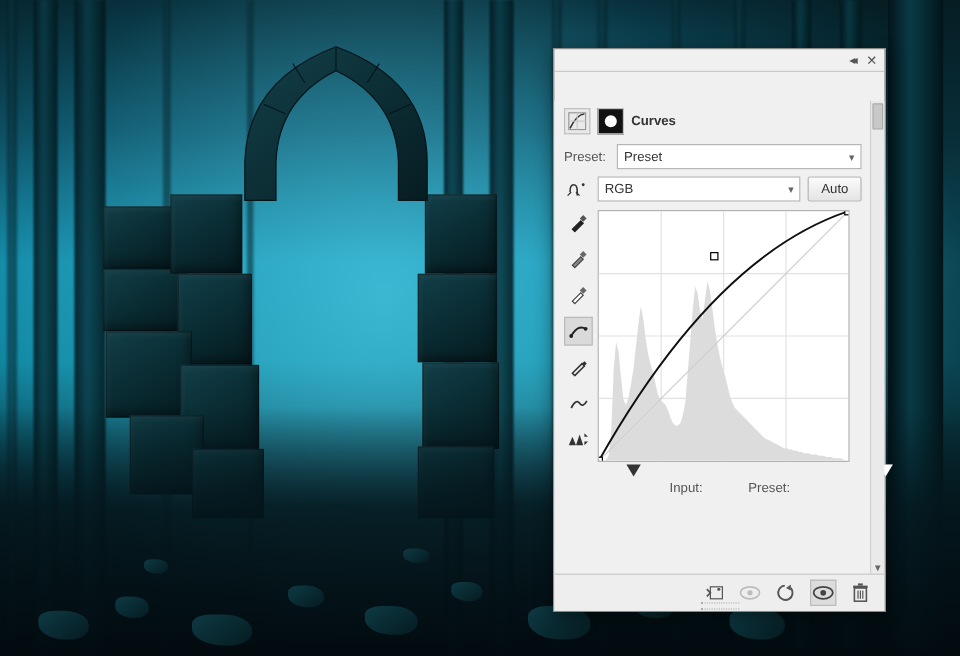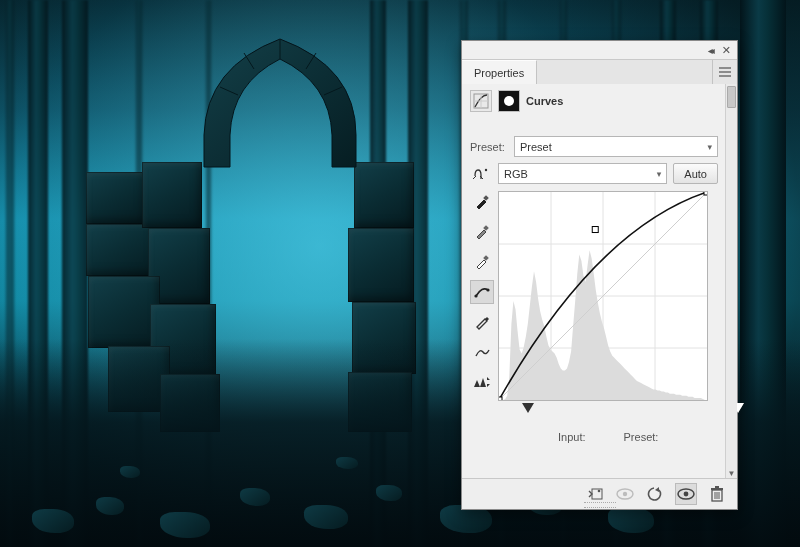--- a/index.html
+++ b/index.html
@@ -22,41 +22,41 @@
   .panel-top span{cursor:pointer;}
   .tabrow{display:flex;align-items:stretch;height:24px;background:#e5e5e5;border-bottom:1px solid #bcbcbc;}
   .tab{padding:0 12px;display:flex;align-items:center;background:#f4f4f4;border-right:1px solid #c3c3c3;border-top:1px solid #fdfdfd;font-size:11px;color:#333;}
   .tabrow .spacer{flex:1;}
   .tabmenu{width:24px;display:flex;align-items:center;justify-content:center;color:#666;border-left:1px solid #c3c3c3;cursor:pointer;}
   .panel-body{position:absolute;left:0;right:11px;top:43px;bottom:30px;background:#f0f0f0;padding:6px 8px 0 8px;box-sizing:border-box;}
   .vscroll{position:absolute;right:0;top:43px;bottom:30px;width:11px;background:#eaeaea;border-left:1px solid #cfcfcf;}
   .vscroll .thumb{position:absolute;left:1px;right:1px;top:2px;height:20px;background:#c8c8c8;border:1px solid #aaa;border-radius:1px;}
   .vscroll .arr{position:absolute;left:0;right:0;height:11px;display:flex;align-items:center;justify-content:center;color:#666;font-size:8px;}
   .vscroll .arr.up{top:0;} .vscroll .arr.dn{bottom:0;}
-  .hdr{display:flex;align-items:center;gap:6px;margin-bottom:24px;}
+  .hdr{display:flex;align-items:center;gap:6px;margin-bottom:8px;}
   .hdr .ic{width:20px;height:20px;border:1px solid #bfbfbf;background:#e9e9e9;display:flex;align-items:center;justify-content:center;}
   .hdr .ic.mask{background:#111;}
   .hdr .ic.mask i{width:10px;height:10px;background:#fff;border-radius:50%;}
   .row{display:flex;align-items:center;gap:6px;margin-bottom:6px;}
   .lab{width:38px;color:#555;}
   .sel{flex:1;height:19px;background:#fff;border:1px solid #b6b6b6;display:flex;align-items:center;padding:0 5px;justify-content:space-between;color:#333;}
   .sel .car{color:#666;font-size:9px;}
   .btn{height:19px;padding:0 10px;border:1px solid #b6b6b6;background:linear-gradient(#fbfbfb,#e4e4e4);display:flex;align-items:center;border-radius:2px;cursor:pointer;}
   .finger{width:22px;display:flex;align-items:center;justify-content:center;color:#444;}
   
   .workrow{display:flex;gap:6px;}
   .tools{width:22px;display:flex;flex-direction:column;gap:6px;}
   .tool{width:22px;height:22px;display:flex;align-items:center;justify-content:center;border:1px solid transparent;color:#353535;cursor:pointer;}
   .tool.active{background:#dadada;border-color:#bababa;}
   .graph{position:relative;width:208px;height:208px;background:#fff;border:1px solid #b3b3b3;margin-top:1px;}
   .sliders{position:relative;height:14px;margin-left:30px;width:210px;}
   .sliders .blk,.sliders .wht{position:absolute;top:2px;width:0;height:0;border-left:6px solid transparent;border-right:6px solid transparent;}
   .sliders .blk{left:-6px;border-top:10px solid #333;}
   .sliders .wht{right:-6px;border-top:10px solid #fff;filter:drop-shadow(0 0 0.5px #555);}
-  .iorow{display:flex;gap:38px;margin-left:60px;color:#555;margin-top:16px;}
+  .iorow{display:flex;gap:38px;margin-left:60px;color:#555;margin-top:2px;}
   
   .footer{position:absolute;left:0;right:0;bottom:0;height:30px;border-top:1px solid #c8c8c8;display:flex;align-items:center;justify-content:flex-end;gap:10px;padding:0 10px;background:#eee;}
   .footer .grip{position:absolute;left:50%;bottom:1px;transform:translateX(-50%);width:32px;height:4px;border-top:1px dotted #aaa;border-bottom:1px dotted #aaa;}
   .fbtn{width:20px;height:20px;display:flex;align-items:center;justify-content:center;color:#555;cursor:pointer;}
   .fbtn.dis{color:#b7b7b7;cursor:default;}
   .fbtn.active{background:#dcdcdc;border:1px solid #bbb;}
   svg{display:block;}
 </style>
 </head>
 <body>
@@ -133,35 +133,20 @@
   </div>
 </div>
 
 <div class="panel">
 
   <div class="panel-top">
     <span style="font-size:10px;letter-spacing:-3px;">◂◂</span>
     <span style="font-size:11px;">✕</span>
   </div>
 
-  <div class="tabrow">
-    <div class="tab">
-      <span>Properties</span>
-    </div>
-    <div class="spacer"></div>
-    <div class="tabmenu">
-      <svg width="14" height="10">
-          <g stroke="#666" stroke-width="1.4">
-            <line x1="1" y1="1" x2="13" y2="1"></line>
-            <line x1="1" y1="5" x2="13" y2="5"></line>
-            <line x1="1" y1="9" x2="13" y2="9"></line>
-          </g>
-        </svg>
-    </div>
-  </div>
 
   <div class="panel-body">
 
     <div class="hdr">
       <div class="ic">
         <svg width="16" height="16">
             <rect x="1" y="1" width="14" height="14" fill="none" stroke="#999"></rect>
             <path d="M2 14 Q8 2 14 2" fill="none" stroke="#333" stroke-width="1.3"></path>
             <line x1="1" y1="8" x2="15" y2="8" stroke="#ccc"></line>
             <line x1="8" y1="1" x2="8" y2="15" stroke="#ccc"></line>

